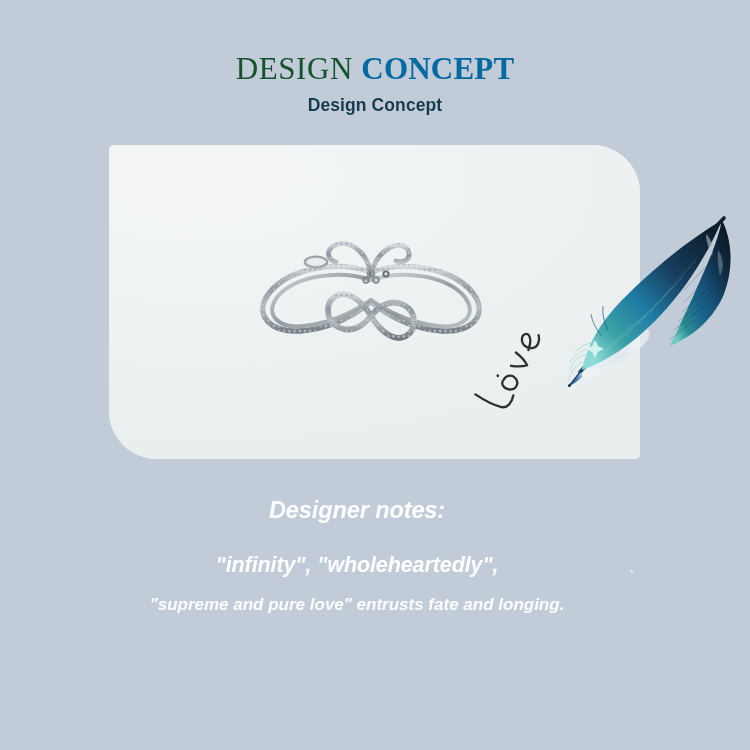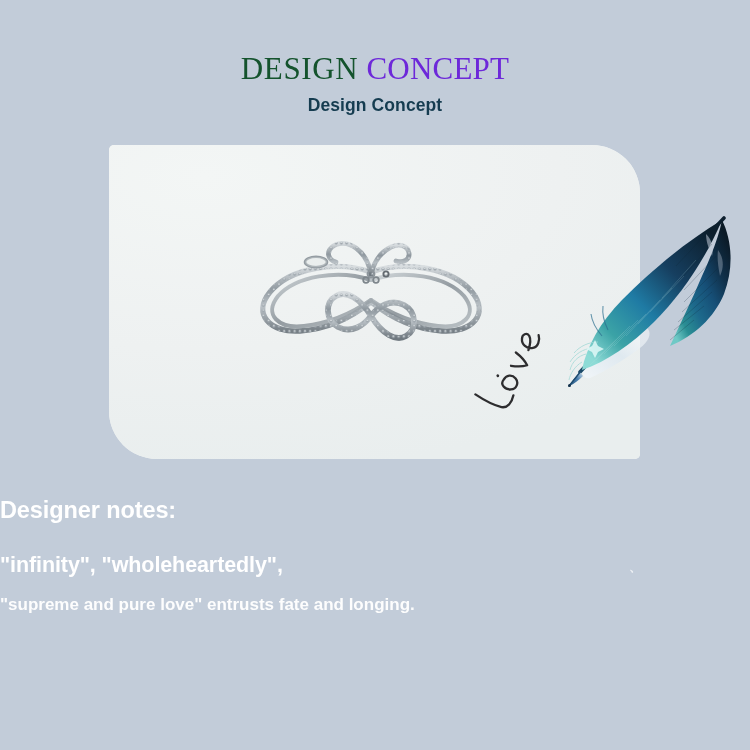--- a/index.html
+++ b/index.html
@@ -34,22 +34,22 @@
     font-size: 31px;
     line-height: 34px;
     letter-spacing: 0.6px;
     white-space: nowrap;
   }
   .title-word-1 {
     color: #14532d;
     font-weight: 400;
   }
   .title-word-2 {
-    color: #6d28d9;
-    font-weight: 400;
+    color: #0369a1;
+    font-weight: 700;
     letter-spacing: 0.2px;
   }
   .title-sub {
     margin-top: 9px;
     font-family: "Liberation Sans", sans-serif;
     font-size: 17.5px;
     font-weight: 700;
     color: #153c50;
     letter-spacing: 0.1px;
   }
@@ -119,21 +119,22 @@
     pointer-events: none;
   }
   .quill svg { display: block; overflow: visible; }
 
   
   .notes {
     position: absolute;
     left: 0;
     top: 495px;
     width: 714px;
-    text-align: left;
+    text-align: center;
+    font-style: italic;
   }
   .notes-heading {
     font-size: 23.5px;
     font-weight: 700;
     color: #ffffff;
     letter-spacing: -0.1px;
     line-height: 30px;
   }
   .notes-body {
     margin-top: 28px;

